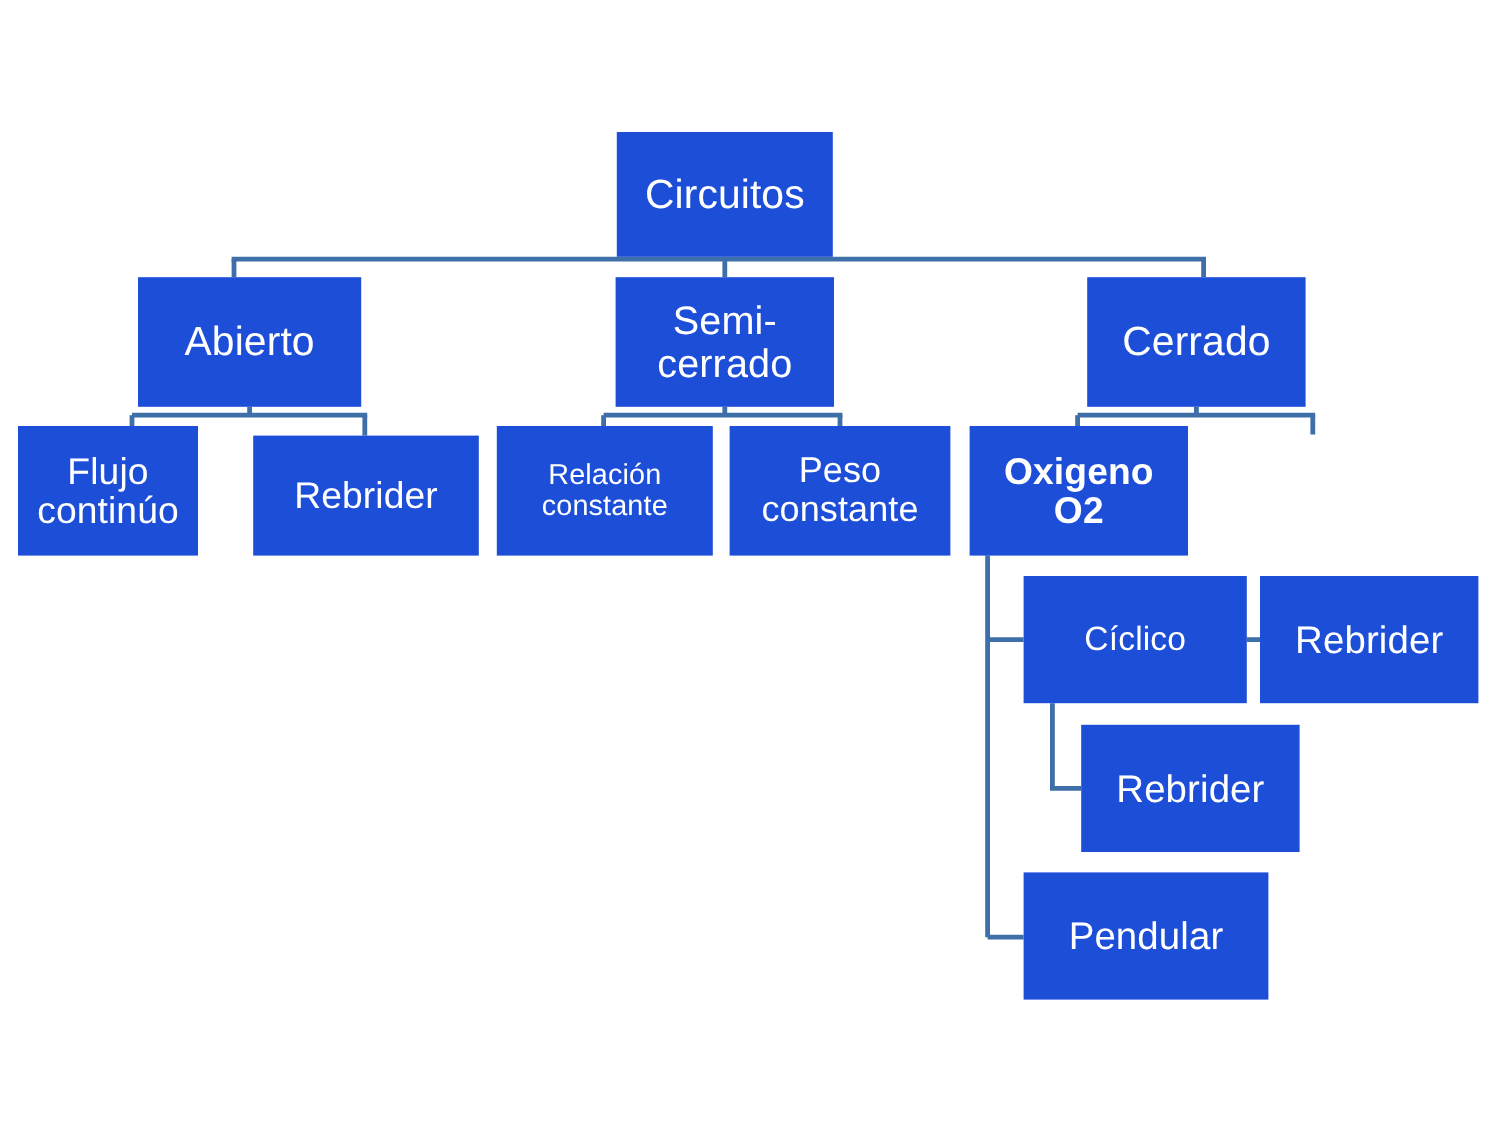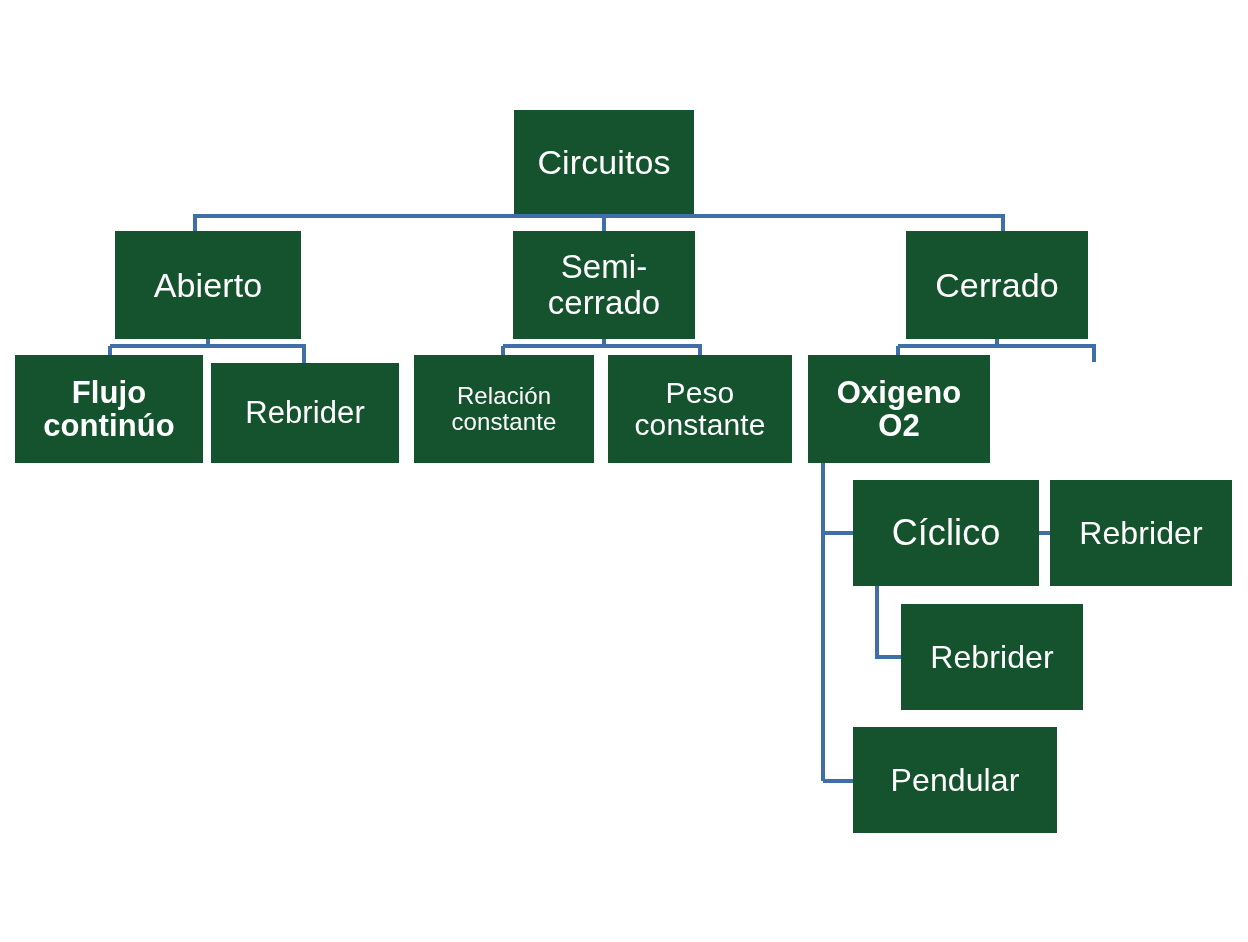--- a/index.html
+++ b/index.html
@@ -22,21 +22,21 @@
     position: absolute;
     left: 0;
     top: 0;
     width: 1248px;
     height: 942px;
     pointer-events: none;
   }
   .node {
     position: absolute;
     box-sizing: border-box;
-    background: #14532d;
+    background: #1d4ed8;
     color: #ffffff;
     display: flex;
     align-items: center;
     justify-content: center;
     text-align: center;
     line-height: 1.08;
     font-weight: 400;
     letter-spacing: 0.1px;
     white-space: pre-line;
     z-index: 5;
@@ -45,28 +45,28 @@
     display: block;
     width: 100%;
     white-space: pre-line;
   }
   
   .n-circuitos   { left: 514px; top: 110px;  width: 180px; height: 104px; font-size: 34px; }
   .n-abierto     { left: 115px; top: 231px;  width: 186px; height: 108px; font-size: 34px; }
   .n-semicerrado { left: 513px; top: 231px;  width: 182px; height: 108px; font-size: 33px; text-align: center; }
   .n-cerrado     { left: 906px; top: 231px;  width: 182px; height: 108px; font-size: 34px; }
 
-  .n-flujo       { left: 15px;  top: 355px;  width: 188px; height: 108px; font-size: 31px; font-weight: bold; }
+  .n-flujo       { left: 15px;  top: 355px;  width: 150px; height: 108px; font-size: 31px; }
   .n-demanda     { left: 211px; top: 363px;  width: 188px; height: 100px; font-size: 31px; }
   .n-relacion    { left: 414px; top: 355px;  width: 180px; height: 108px; font-size: 24px; }
   .n-peso        { left: 608px; top: 355px;  width: 184px; height: 108px; font-size: 30px; }
   .n-oxigeno     { left: 808px; top: 355px;  width: 182px; height: 108px; font-size: 31px; font-weight: bold; }
   .n-mezclas     { left: 1002px;top: 362px;  width: 186px; height: 100px; font-size: 31px; }
 
-  .n-ciclico     { left: 853px; top: 480px;  width: 186px; height: 106px; font-size: 36px; }
+  .n-ciclico     { left: 853px; top: 480px;  width: 186px; height: 106px; font-size: 28px; }
   .n-rebrider1   { left: 1050px;top: 480px;  width: 182px; height: 106px; font-size: 32px; }
   .n-rebrider2   { left: 901px; top: 604px;  width: 182px; height: 106px; font-size: 32px; }
   .n-pendular    { left: 853px; top: 727px;  width: 204px; height: 106px; font-size: 32px; }
 </style>
 </head>
 <body>
 
 <div id="diagram-canvas">
 
   <svg id="connector-layer" width="1248" height="942" viewBox="0 0 1248 942" xmlns="http://www.w3.org/2000/svg">

